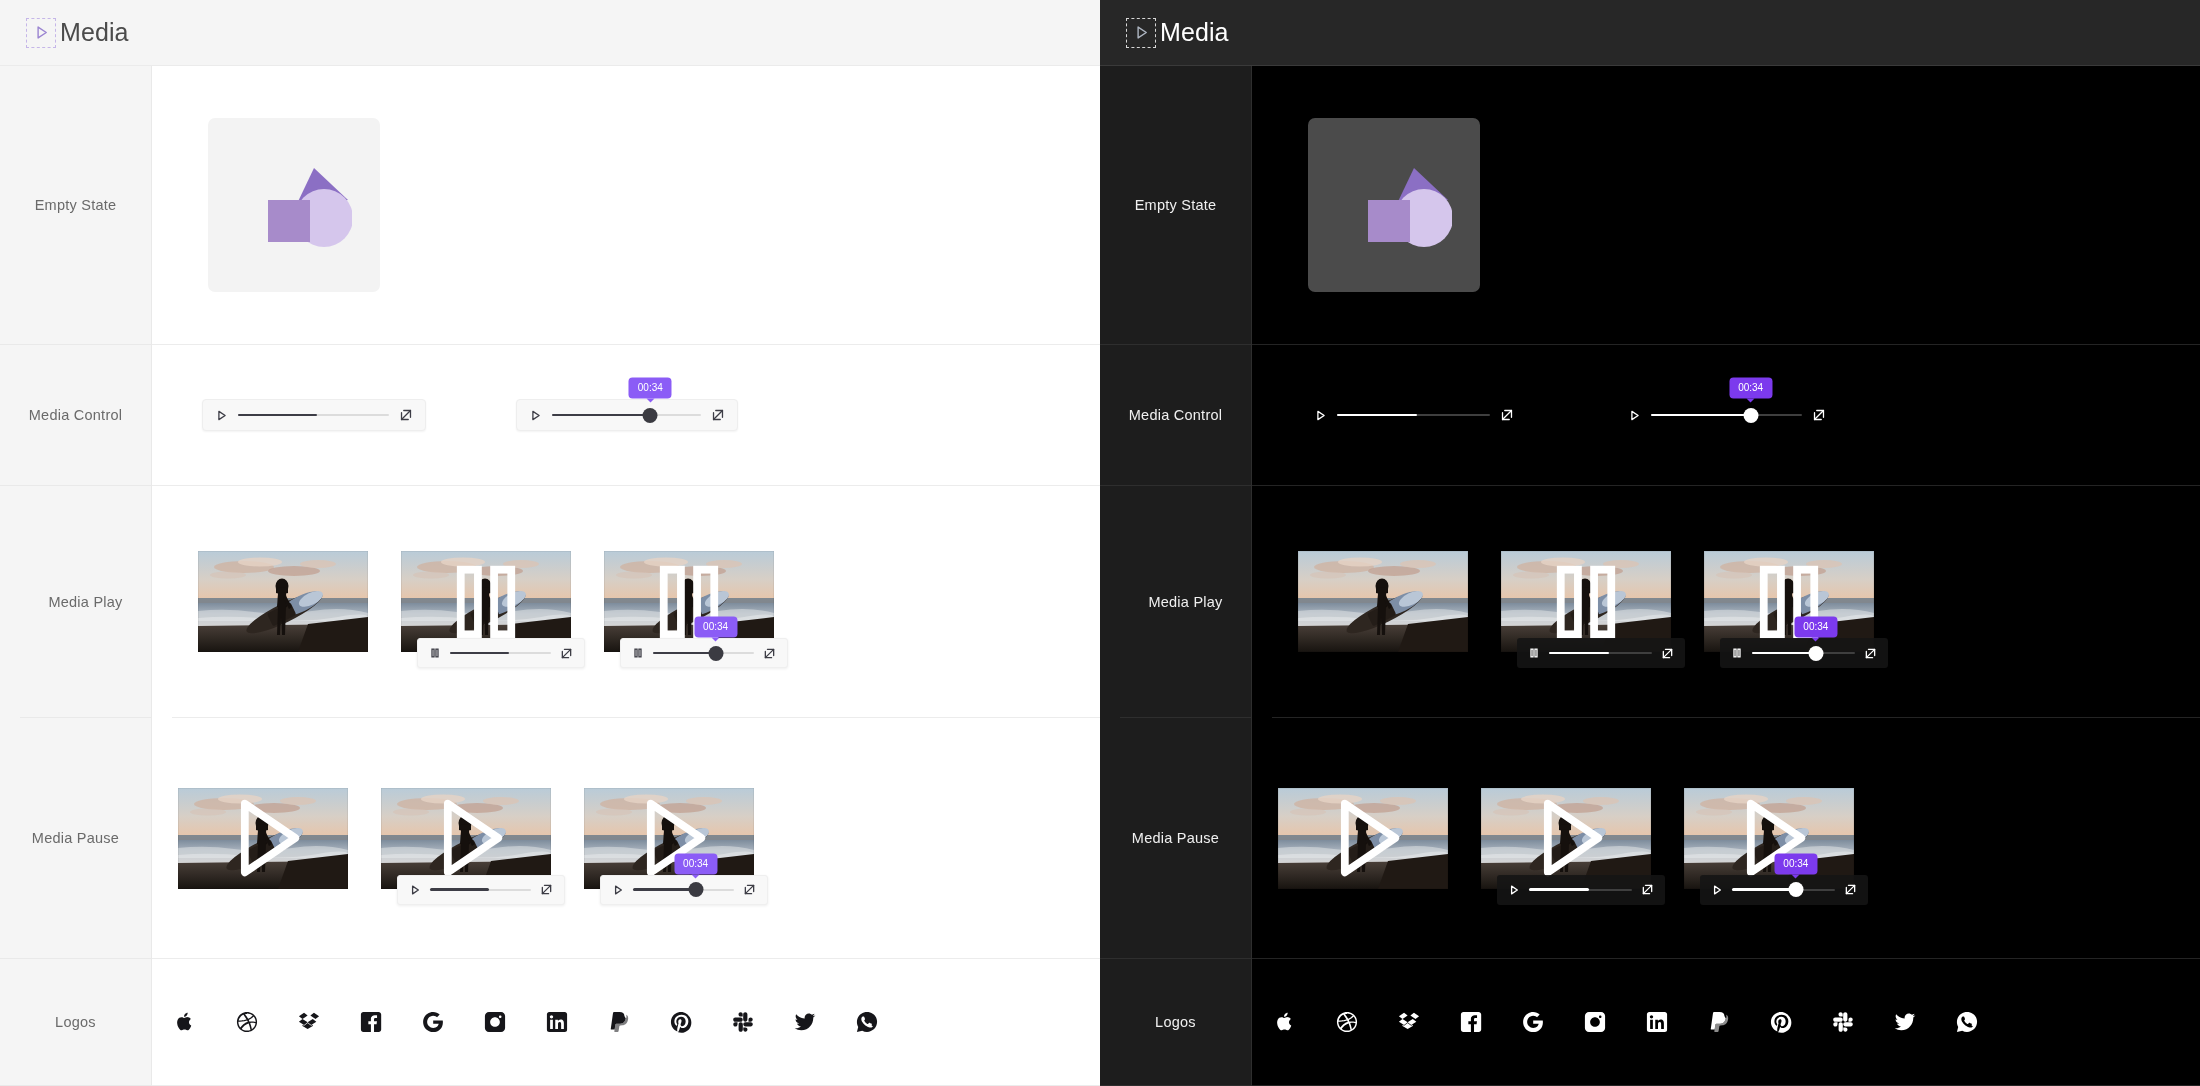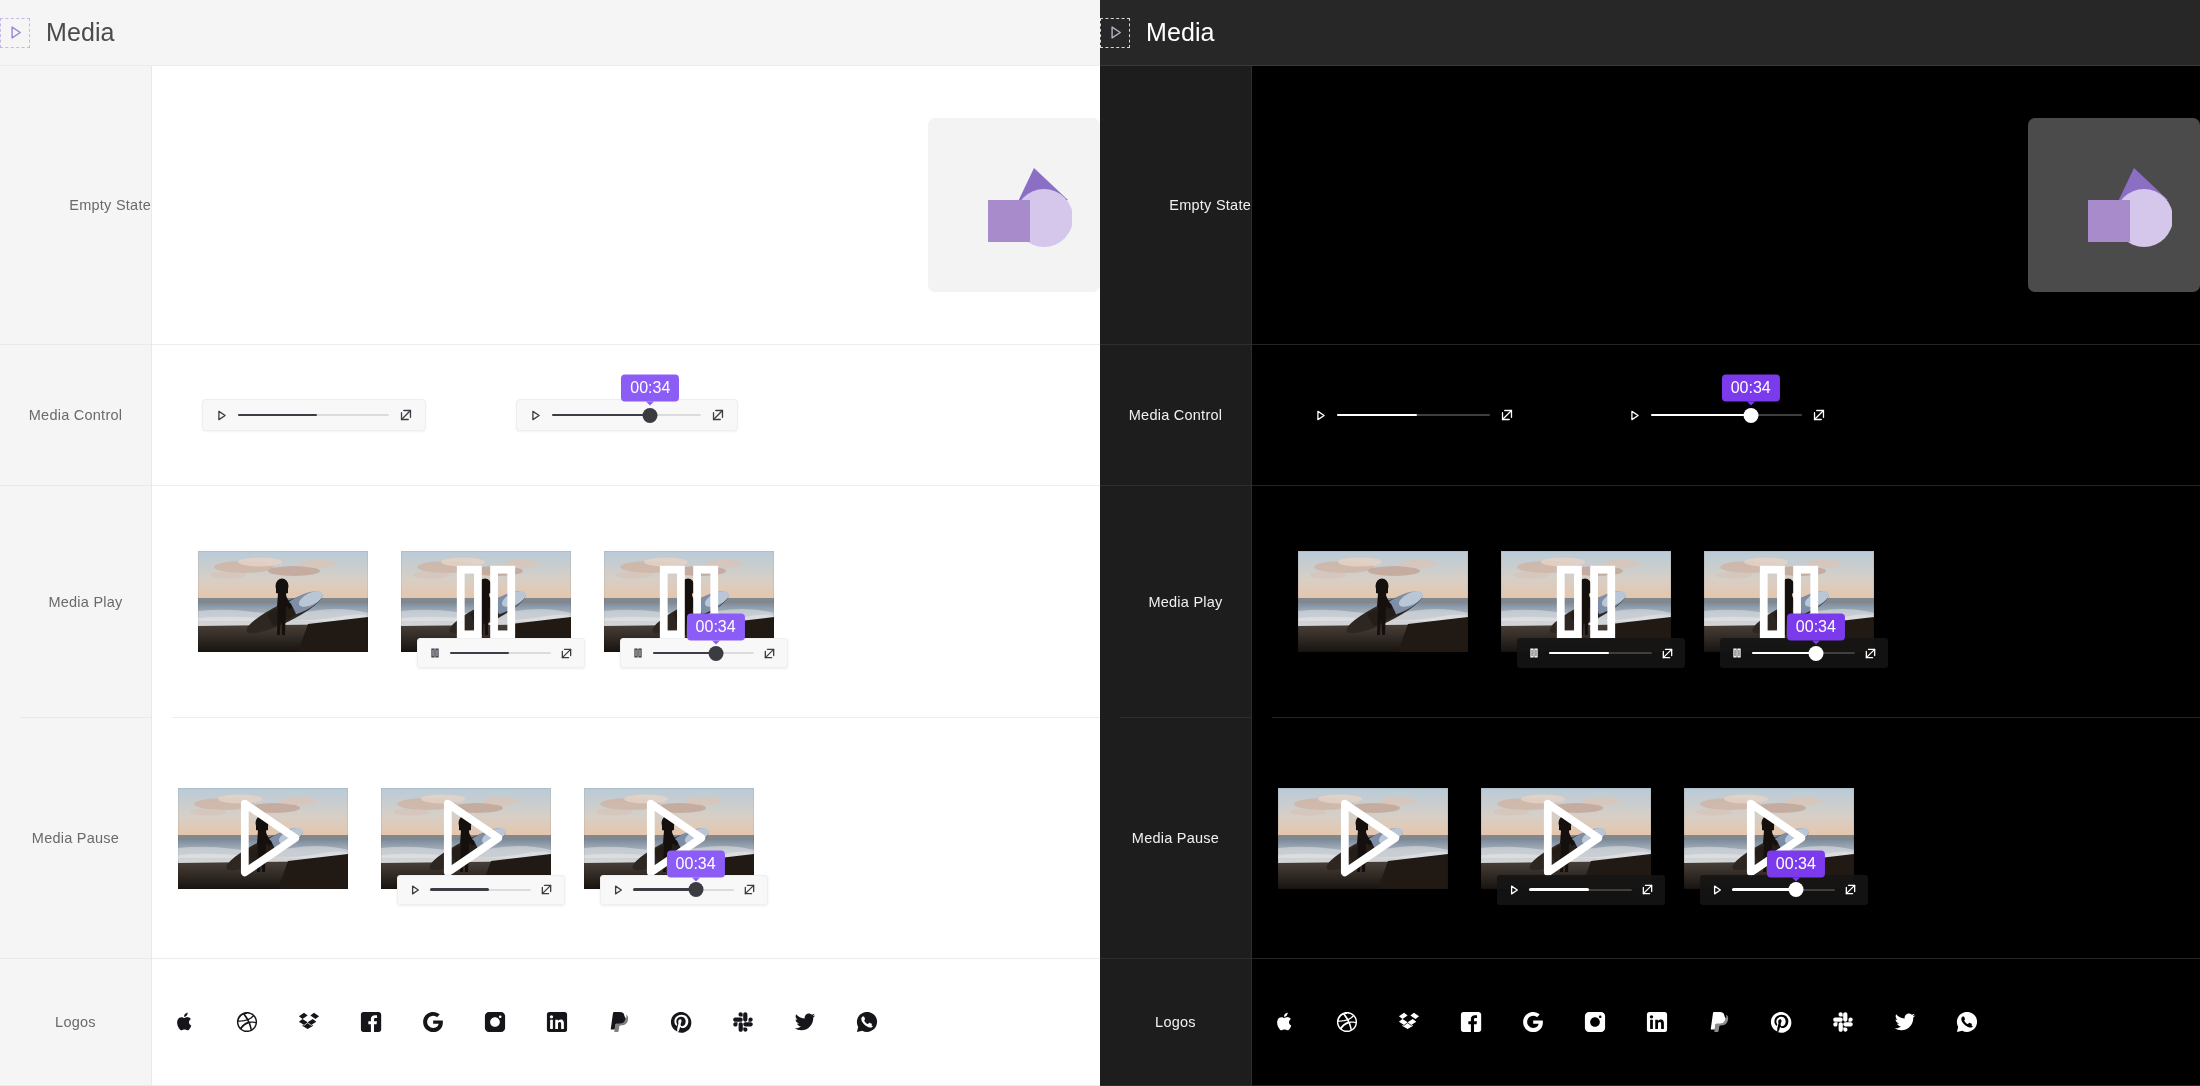--- a/index.html
+++ b/index.html
@@ -15,21 +15,21 @@
 
   
   .panel { height: 1086px; display: flex; flex-direction: column; overflow: hidden; }
   .panel-light { width: 1100px; background: #ffffff; }
   .panel-dark  { width: 1100px; background: #000000; }
 
   
   .hdr {
     height: 66px; flex: 0 0 66px;
     display: flex; align-items: center;
-    gap: 16px;
+    padding-left: 26px; gap: 4px;
   }
   .panel-light .hdr { background: #f5f5f5; border-bottom: 1px solid #ebebeb; }
   .panel-dark  .hdr { background: #272727; border-bottom: 1px solid #3a3a3a; }
 
   .hdr-badge {
     width: 30px; height: 30px;
     display: flex; align-items: center; justify-content: center;
     position: relative;
   }
   .hdr-badge::before {
@@ -56,21 +56,21 @@
   }
   .panel-light .rail-cell { color: #6a6a6a; border-bottom: 1px solid #e9e9e9; }
   .panel-dark  .rail-cell { color: #f0f0f0; border-bottom: 1px solid #2e2e2e; }
 
   .content { flex: 1; display: flex; flex-direction: column; min-width: 0; }
   .row { display: flex; align-items: center; }
   .panel-light .row { border-bottom: 1px solid #ececec; background: #fff; }
   .panel-dark  .row { border-bottom: 1px solid #242424; background: #000; }
 
   
-  .r-empty   { height: 279px; flex: 0 0 279px; justify-content: flex-end; }
+  .r-empty   { height: 279px; flex: 0 0 279px; }
   .r-control { height: 141px; flex: 0 0 141px; }
   .r-play    { height: 232px; flex: 0 0 232px; margin-left: 20px; }
   .r-pause   { height: 241px; flex: 0 0 241px; }
   .r-logos   { height: 127px; flex: 0 0 127px; }
 
   
   .empty-wrap { padding-left: 56px; }
   .empty-box {
     width: 172px; height: 174px; border-radius: 7px;
     position: relative; overflow: hidden;
@@ -107,21 +107,21 @@
   .knob {
     position: absolute; width: 15px; height: 15px; border-radius: 50%;
     transform: translateX(-50%);
   }
   .panel-light .knob { background: #3b3b42; }
   .panel-dark  .knob { background: #ffffff; }
 
   .tip {
     position: absolute; transform: translate(-50%, -50%);
     background: #8b5cf6; color: #fff;
-    font-size: 16px; line-height: 1;
+    font-size: 10px; line-height: 1;
     padding: 5px 9px 6px; border-radius: 4px;
     white-space: nowrap;
   }
   .tip::after {
     content: ""; position: absolute;
     left: 50%; transform: translateX(-50%);
     bottom: -4px; border-left: 4px solid transparent;
     border-right: 4px solid transparent; border-top: 4px solid #8b5cf6;
   }
   .panel-dark .tip { background: #7c3aed; }

